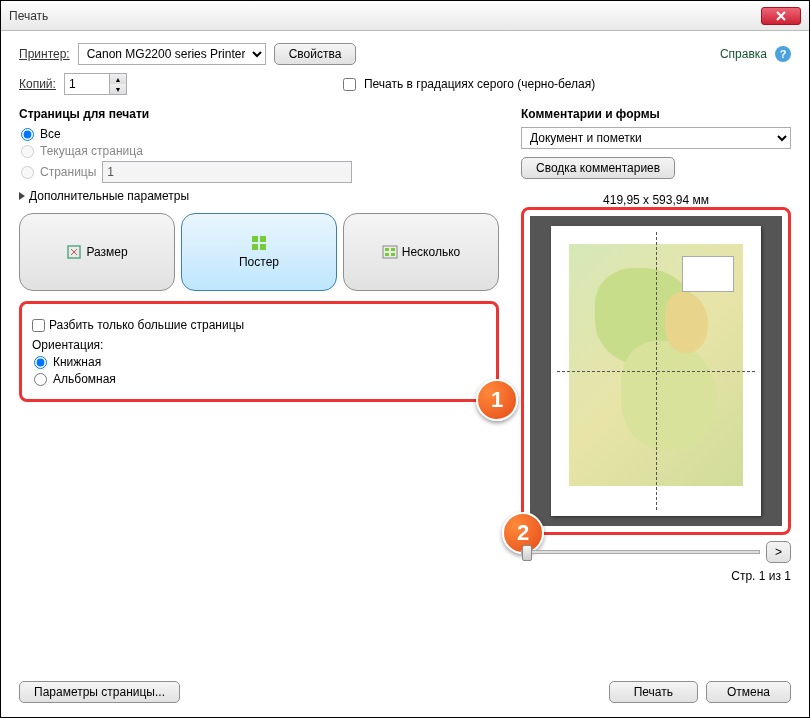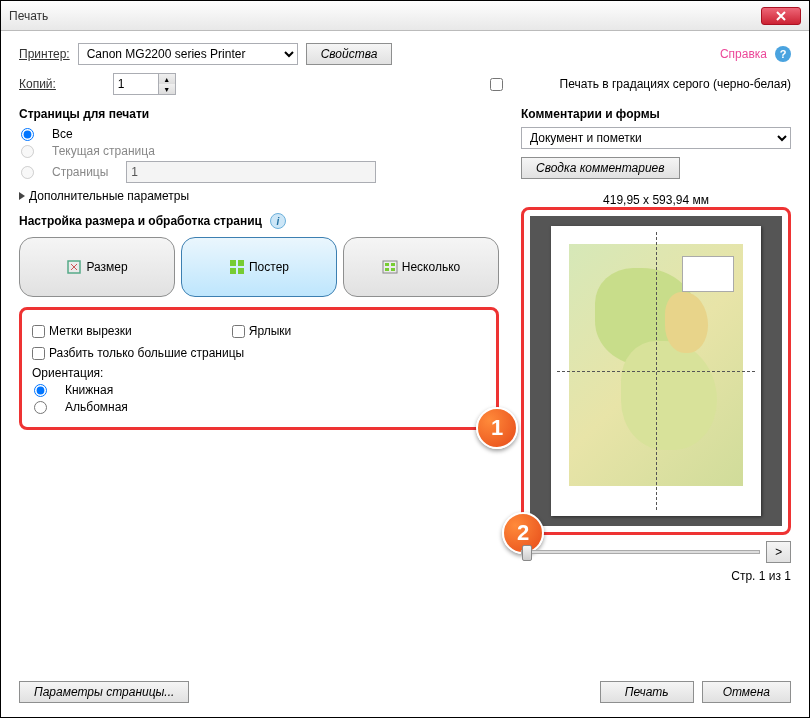--- a/index.html
+++ b/index.html
@@ -2,45 +2,45 @@
 <html><head>
 <meta charset="utf-8">
 <style>
 * { box-sizing: border-box; margin: 0; padding: 0; font-family: 'Segoe UI', Tahoma, sans-serif; font-size: 12px; }
 body { background: #fff; width: 810px; height: 718px; border: 1px solid #000; position: relative; }
 .titlebar { background: linear-gradient(#fefefe, #e8e8e8); height: 30px; border-bottom: 1px solid #bbb; display: flex; align-items: center; padding: 0 8px; }
 .titlebar-text { flex: 1; color: #333; }
 .close-btn { background: linear-gradient(#e67, #c23); color: #fff; width: 40px; height: 18px; border-radius: 3px; border: 1px solid #a12; display: flex; align-items: center; justify-content: center; font-weight: bold; }
 .close-btn svg { width: 10px; height: 10px; }
 .content { padding: 12px 18px; }
-.row { display: flex; align-items: center; gap: 8px; margin-bottom: 8px; justify-content: space-between; }
+.row { display: flex; align-items: center; gap: 8px; margin-bottom: 8px; }
 .label { color: #333; }
 .underline { text-decoration: underline; }
 select, input[type=text], input[type=number] { border: 1px solid #abadb3; padding: 2px 4px; background: #fff; height: 22px; }
-.btn { background: linear-gradient(#f5f5f5,#e1e1e1); border: 1px solid #8e8f8f; border-radius: 0; padding: 3px 14px; cursor: pointer; font-style: italic; }
-.link { color: #ec4899; text-decoration: none; cursor: pointer; }
+.btn { background: linear-gradient(#f5f5f5,#e1e1e1); border: 1px solid #8e8f8f; border-radius: 5px; padding: 3px 14px; cursor: pointer; }
+.link { color: #14532d; text-decoration: none; cursor: pointer; }
 .help-icon { display:inline-flex; width:16px; height:16px; border-radius:50%; background:#4aa3df; color:#fff; align-items:center; justify-content:center; font-size:11px; font-weight:bold; }
 .spinner { display:flex; align-items:stretch; }
 .spinner input { width:45px; border-right:none; }
 .spinner-btns { display:flex; flex-direction:column; border:1px solid #abadb3; }
 .spinner-btns div { width:16px; height:10px; background:linear-gradient(#f0f0f0,#ddd); display:flex; align-items:center; justify-content:center; font-size:7px; cursor:pointer; }
 .columns { display:flex; gap:22px; margin-top:12px; }
 .left-col { flex: 1; }
 .right-col { width: 270px; }
 .section-title { font-weight: bold; margin-bottom: 6px; }
-.radio-row { display:flex; align-items:center; gap:18px; margin:3px 0; padding-left:2px; }
+.radio-row { display:flex; align-items:center; gap:6px; margin:3px 0; padding-left:2px; }
 .radio-row.disabled { color:#888; }
 input[type=radio], input[type=checkbox] { margin:0; }
 .expand-row { display:flex; align-items:center; gap:4px; margin:6px 0 10px; cursor:pointer; }
 .triangle { width:0; height:0; border-top:4px solid transparent; border-bottom:4px solid transparent; border-left:6px solid #444; }
 .size-title-row { display:flex; align-items:center; gap:8px; margin:10px 0 8px; }
 .info-icon { width:16px; height:16px; border-radius:50%; background:#cce6f7; border:1px solid #6cb0da; color:#2270a0; display:flex; align-items:center; justify-content:center; font-size:10px; font-style:italic; font-weight:bold; }
 .tab-buttons { display:flex; gap:6px; margin-bottom:10px; }
 .tab-btn { flex:1; background: linear-gradient(#f5f5f5,#e1e1e1); border:1px solid #8e8f8f; border-radius:14px; padding:21px 4px; display:flex; align-items:center; justify-content:center; gap:4px; cursor:pointer; }
-.tab-btn.active { border-color:#3c7fb1; background: linear-gradient(#eaf6fd,#bee6fd); }
+.tab-btn.active { border-color:#3c7fb1; background: linear-gradient(#eaf6fd,#bee6fd); flex-direction: column; }
 .tab-icon { width:16px; height:16px; display:inline-block; }
 .red-box { border:3px solid #e33; border-radius:8px; padding:10px; position:relative; }
 .red-box-2 { border:3px solid #e33; border-radius:8px; padding:6px; position:relative; }
 .param-row { display:flex; align-items:center; gap:8px; margin-bottom:8px; }
 .checkbox-row { display:flex; align-items:center; gap:4px; margin:4px 0; }
 .badge { position:absolute; width:42px; height:42px; border-radius:50%; background:radial-gradient(circle at 30% 30%, #ff8a3a, #e64a19); border:2px solid #fff; box-shadow:0 2px 4px rgba(0,0,0,0.4); display:flex; align-items:center; justify-content:center; color:#fff; font-size:22px; font-weight:bold; }
 .preview-pane { background:#555; width:100%; height:310px; position:relative; display:flex; align-items:center; justify-content:center; }
 .preview-page { background:#fff; width:210px; height:290px; position:relative; box-shadow:1px 1px 3px rgba(0,0,0,0.5); }
 .map-placeholder { position:absolute; top:18px; left:18px; right:18px; bottom:30px; background:linear-gradient(135deg,#d6e8b8,#e8e4a8,#d0dc9a); }
 .dashed-v { position:absolute; top:6px; bottom:6px; left:50%; border-left:1px dashed #555; }
@@ -60,21 +60,21 @@
   <div class="close-btn">
     <svg viewBox="0 0 10 10">
         <path d="M1 1 L9 9 M9 1 L1 9" stroke="#fff" stroke-width="2"></path>
       </svg>
   </div>
 </div>
 
 <div class="content">
   <div class="row">
     <span class="label"><span class="underline">Принтер:</span></span>
-    <select style="width:220px"><option>Canon MG2200 series Printer</option></select>
+    <select style="width:188px"><option>Canon MG2200 series Printer</option></select>
     <button class="btn">Свойства</button>
     <span style="flex:1"></span>
     <a class="link">Справка</a>
     <span class="help-icon">?</span>
   </div>
 
   <div class="row">
     <span class="label"><span class="underline">Копий:</span></span>
     <div class="spinner">
       <input type="text" value="1" style="">
@@ -102,24 +102,20 @@
       <div class="radio-row disabled">
           <input type="radio" disabled="" style="">
           <span>Страницы</span>
           <input type="text" style="width: 250px; background: rgb(244, 244, 244);" disabled="" value="1">
         </div>
       <div class="expand-row">
           <span class="triangle"></span>
           <span>Дополнительные параметры</span>
         </div>
 
-      <div class="size-title-row">
-        <span class="section-title" style="margin:0">Настройка размера и обработка страниц</span>
-        <span class="info-icon">i</span>
-      </div>
       <div class="tab-buttons">
         <div class="tab-btn">
             <span class="tab-icon"><svg viewBox="0 0 16 16">
                 <rect x="2" y="2" width="12" height="12" fill="none" stroke="#5a8" stroke-width="1.5"></rect>
                 <path d="M5 5 L11 11 M11 5 L5 11" stroke="#c55" stroke-width="1"></path>
               </svg></span>
             <span>Размер</span>
           </div>
         <div class="tab-btn active">
             <span class="tab-icon"><svg viewBox="0 0 16 16">
@@ -136,30 +132,20 @@
                 <rect x="3" y="4" width="4" height="3" fill="#7c3"></rect>
                 <rect x="9" y="4" width="4" height="3" fill="#7c3"></rect>
                 <rect x="3" y="9" width="4" height="3" fill="#7c3"></rect>
                 <rect x="9" y="9" width="4" height="3" fill="#7c3"></rect>
               </svg></span>
             <span>Несколько</span>
           </div>
       </div>
 
       <div class="red-box">
-        <div style="display:flex; gap:100px">
-          <div class="checkbox-row">
-              <input type="checkbox" style="">
-              <span>Метки вырезки</span>
-            </div>
-          <div class="checkbox-row">
-              <input type="checkbox" style="">
-              <span>Ярлыки</span>
-            </div>
-        </div>
         <div class="checkbox-row">
             <input type="checkbox" style="">
             <span>Разбить только большие страницы</span>
           </div>
         <div style="margin-top:6px">Ориентация:</div>
         <div class="radio-row">
             <input type="radio" name="orient" checked="" style="">
             <span>Книжная</span>
           </div>
         <div class="radio-row">

